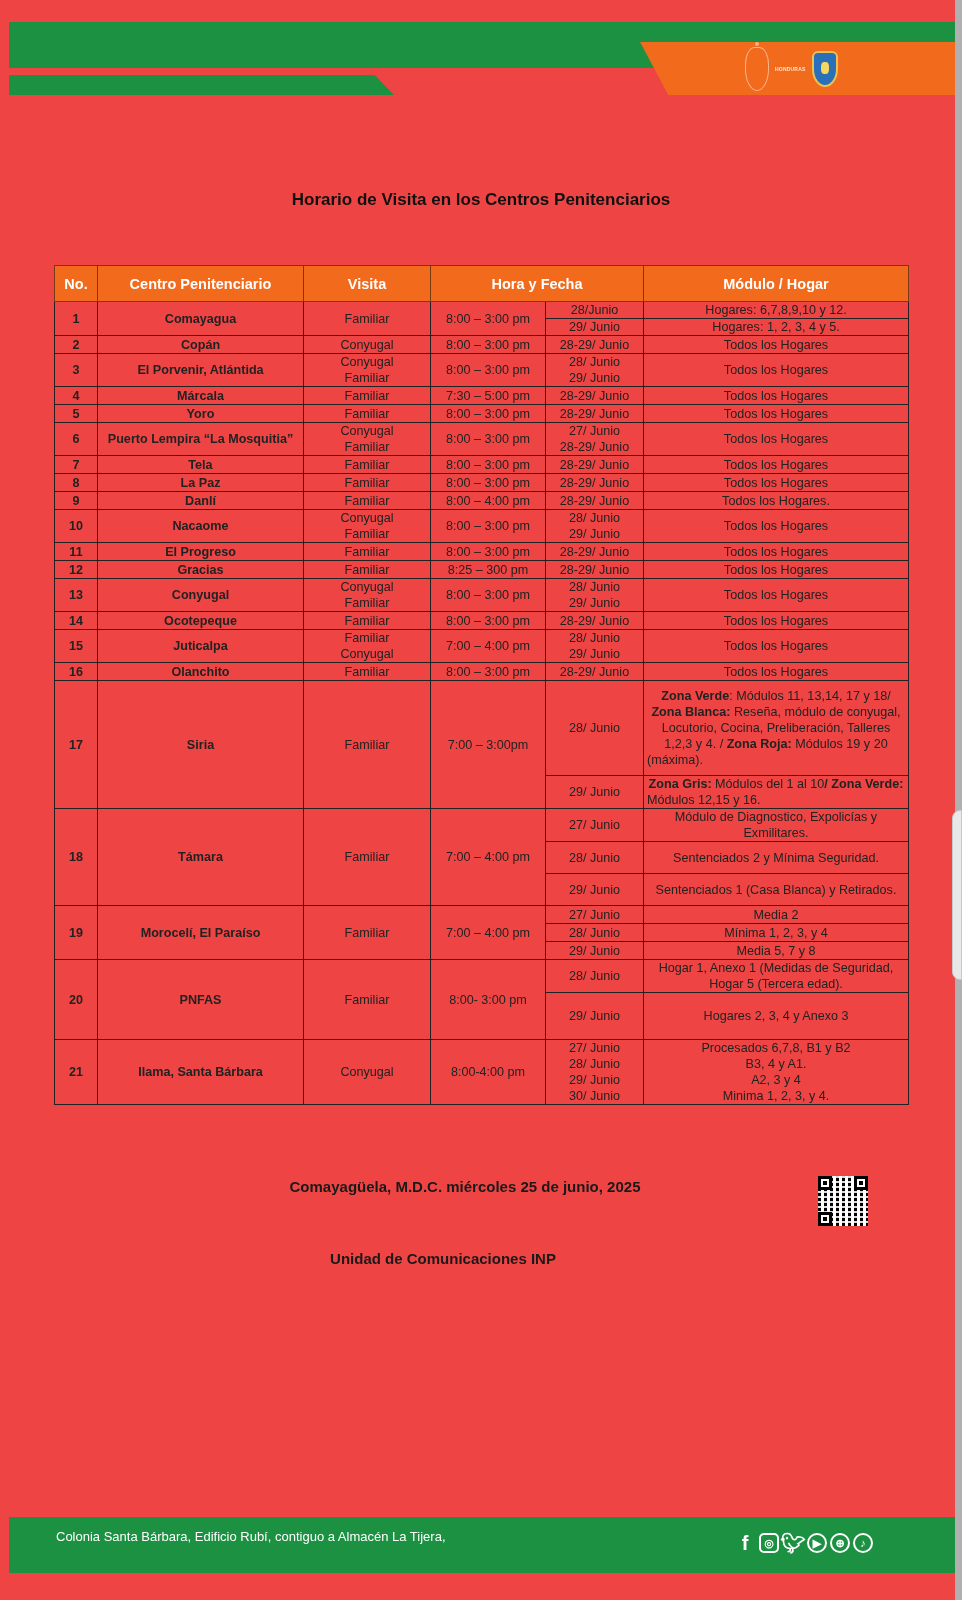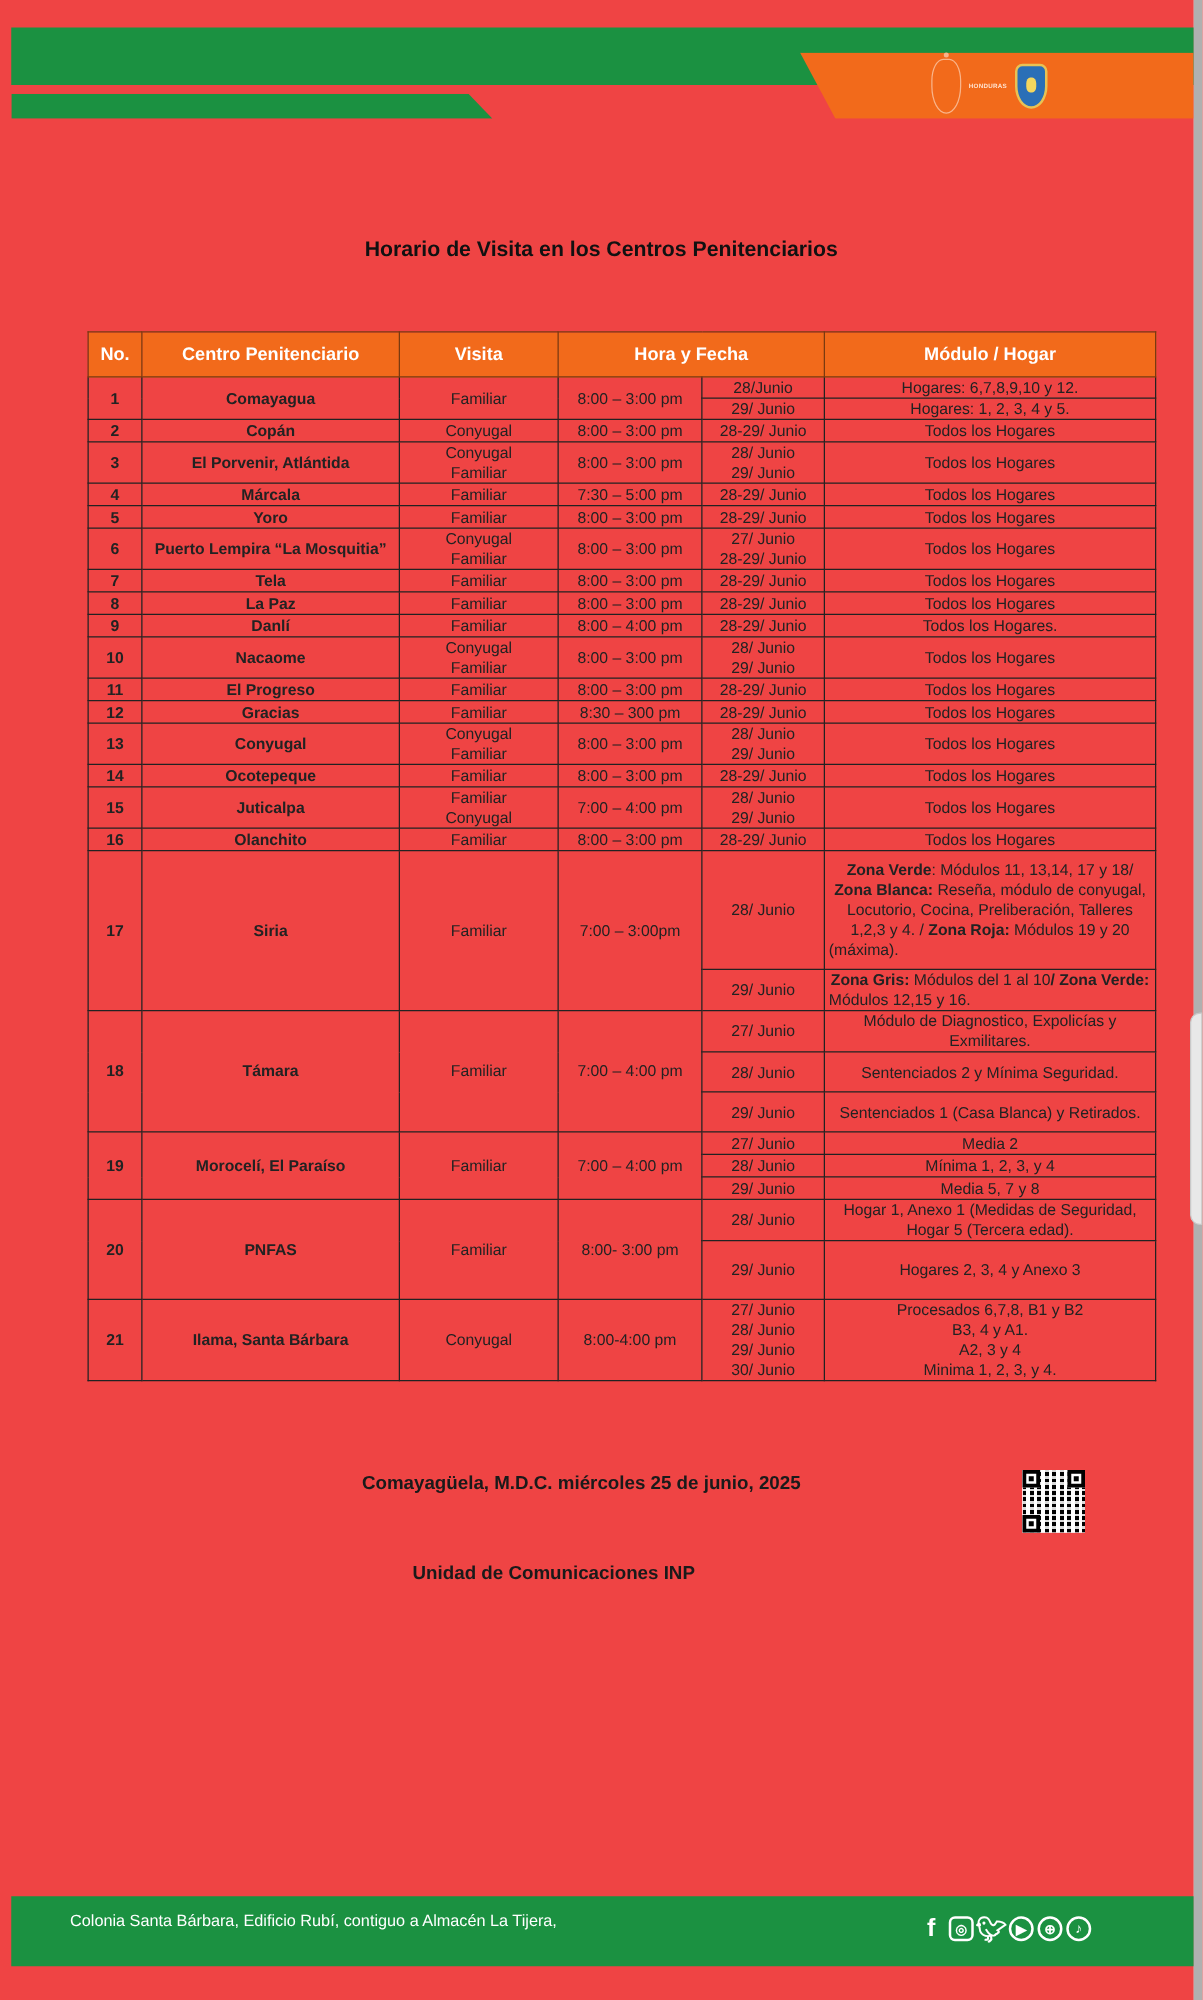--- a/index.html
+++ b/index.html
@@ -16,21 +16,21 @@
   .logos { position: absolute; left: 745px; top: 42px; display: flex; align-items: center; gap: 6px; height: 53px; }
   .logo-crest { width: 24px; height: 44px; border: 1.5px solid #f9b48a; border-radius: 40% 40% 50% 50%; position: relative; }
   .logo-crest::before { content: ""; position: absolute; left: 9px; top: -6px; width: 4px; height: 4px; background: #f9b48a; border-radius: 50%; }
   .logo-text { font-size: 5px; color: #ffe3d0; font-weight: bold; letter-spacing: .2px; }
   .logo-shield { width: 26px; height: 36px; background: #2a6fb7; border: 2px solid #e8c254; border-radius: 6px 6px 50% 50%; position: relative; }
   .logo-shield::after { content: ""; position: absolute; left: 7px; top: 9px; width: 8px; height: 12px; background: #f4d75e; border-radius: 40%; }
 
   .title { position: absolute; left: 0; top: 190px; width: 962px; text-align: center; font-size: 17px; font-weight: bold; color: #111; }
 
   
-  table.sched { position: absolute; left: 54px; top: 265px; width: 854px; border-collapse: collapse; font-size: 12.6px; table-layout: fixed; margin-left: 16px; }
+  table.sched { position: absolute; left: 54px; top: 265px; width: 854px; border-collapse: collapse; font-size: 12.6px; table-layout: fixed; }
   table.sched th { background: #f26a1b; color: #fff; font-weight: bold; font-size: 14.5px; height: 36px; border: 1px solid #7a3a10; text-align: center; }
   table.sched td { border: 1px solid #222; text-align: center; vertical-align: middle; padding: 0 3px; line-height: 16px; color: #222; }
   td.no, td.centro { font-weight: bold; color: #111; }
   td.modulo-just { text-align: justify; text-align-last: left; line-height: 16px; padding: 0 4px; }
   .b { font-weight: bold; }
   .pre-line { white-space: pre-line; }
 
   .sign1 { position: absolute; left: 0; top: 1178px; width: 962px; text-align: center; font-size: 15px; font-weight: bold; padding-left: 44px; }
   .sign2 { position: absolute; left: 0; top: 1210px; width: 962px; text-align: center; font-size: 15px; font-weight: bold; margin-top: 40px; }
   .sign1 span, .sign2 span { display: inline-block; margin-left: -76px; }
@@ -177,21 +177,21 @@
           <td class="centro">El Progreso</td>
           <td class="pre-line">Familiar</td>
           <td>8:00 – 3:00 pm</td>
           <td class="pre-line">28-29/ Junio</td>
           <td class="pre-line">Todos los Hogares</td>
         </tr>
         <tr style="height: 18px; padding-left: 44px;">
           <td class="no">12</td>
           <td class="centro">Gracias</td>
           <td class="pre-line">Familiar</td>
-          <td>8:30 – 300 pm</td>
+          <td>8:25 – 300 pm</td>
           <td class="pre-line">28-29/ Junio</td>
           <td class="pre-line">Todos los Hogares</td>
         </tr>
         <tr style="height: 32px;">
           <td class="no">13</td>
           <td class="centro">Conyugal</td>
           <td class="pre-line">Conyugal
 Familiar</td>
           <td>8:00 – 3:00 pm</td>
           <td class="pre-line">28/ Junio

